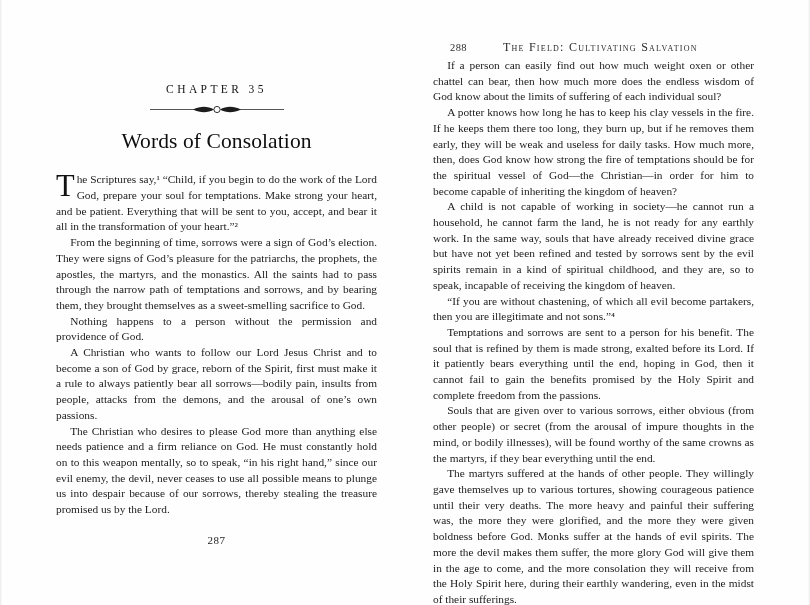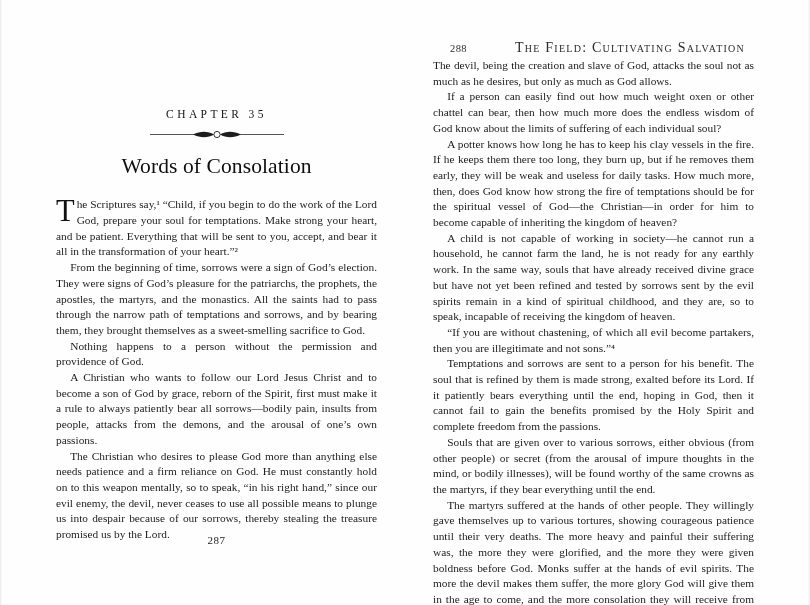--- a/index.html
+++ b/index.html
@@ -62,28 +62,27 @@
     color: #2a2a2a;
   }
   .running-head .folio {
     font-size: 10.5px;
     letter-spacing: 0.4px;
     margin-right: 36px;
     font-variant-numeric: oldstyle-nums;
   }
   .running-head .title-text {
     font-variant: small-caps;
-    font-size: 14px;
+    font-size: 12px;
     letter-spacing: 1.25px;
-    margin-left: 12px;
   }
 
   
   .chapter-opener {
-    padding-top: 108px;
+    padding-top: 83px;
     text-align: center;
   }
   .chapter-number {
     font-size: 11.5px;
     letter-spacing: 3.4px;
     font-variant: small-caps;
     text-transform: uppercase;
     color: #141414;
     margin: 0;
     font-weight: normal;
@@ -183,21 +182,20 @@
   </div>
 
   <div class="page page-right">
 
     <div class="running-head">
       <span class="folio">288</span>
       <span class="title-text">The Field: Cultivating Salvation</span>
     </div>
 
     <div class="body-col">
-      <p class="first">The devil, being the creation and slave of God, attacks the soul not as much as he desires, but only as much as God allows.</p>
       <p>If a person can easily find out how much weight oxen or other chattel can bear, then how much more does the endless wisdom of God know about the limits of suffering of each individual soul?</p>
       <p>A potter knows how long he has to keep his clay vessels in the fire. If he keeps them there too long, they burn up, but if he removes them early, they will be weak and useless for daily tasks. How much more, then, does God know how strong the fire of temptations should be for the spiritual vessel of God—the Christian—in order for him to become capable of inheriting the kingdom of heaven?</p>
       <p>A child is not capable of working in society—he cannot run a household, he cannot farm the land, he is not ready for any earthly work. In the same way, souls that have already received divine grace but have not yet been refined and tested by sorrows sent by the evil spirits remain in a kind of spiritual childhood, and they are, so to speak, incapable of receiving the kingdom of heaven.</p>
       <p>“If you are without chastening, of which all evil become partakers, then you are illegitimate and not sons.”⁴</p>
       <p>Temptations and sorrows are sent to a person for his benefit. The soul that is refined by them is made strong, exalted before its Lord. If it patiently bears everything until the end, hoping in God, then it cannot fail to gain the benefits promised by the Holy Spirit and complete freedom from the passions.</p>
       <p>Souls that are given over to various sorrows, either obvious (from other people) or secret (from the arousal of impure thoughts in the mind, or bodily illnesses), will be found worthy of the same crowns as the martyrs, if they bear everything until the end.</p>
       <p>The martyrs suffered at the hands of other people. They willingly gave themselves up to various tortures, showing courageous patience until their very deaths. The more heavy and painful their suffering was, the more they were glorified, and the more they were given boldness before God. Monks suffer at the hands of evil spirits. The more the devil makes them suffer, the more glory God will give them in the age to come, and the more consolation they will receive from the Holy Spirit here, during their earthly wandering, even in the midst of their sufferings.</p>
 
     </div>
 

